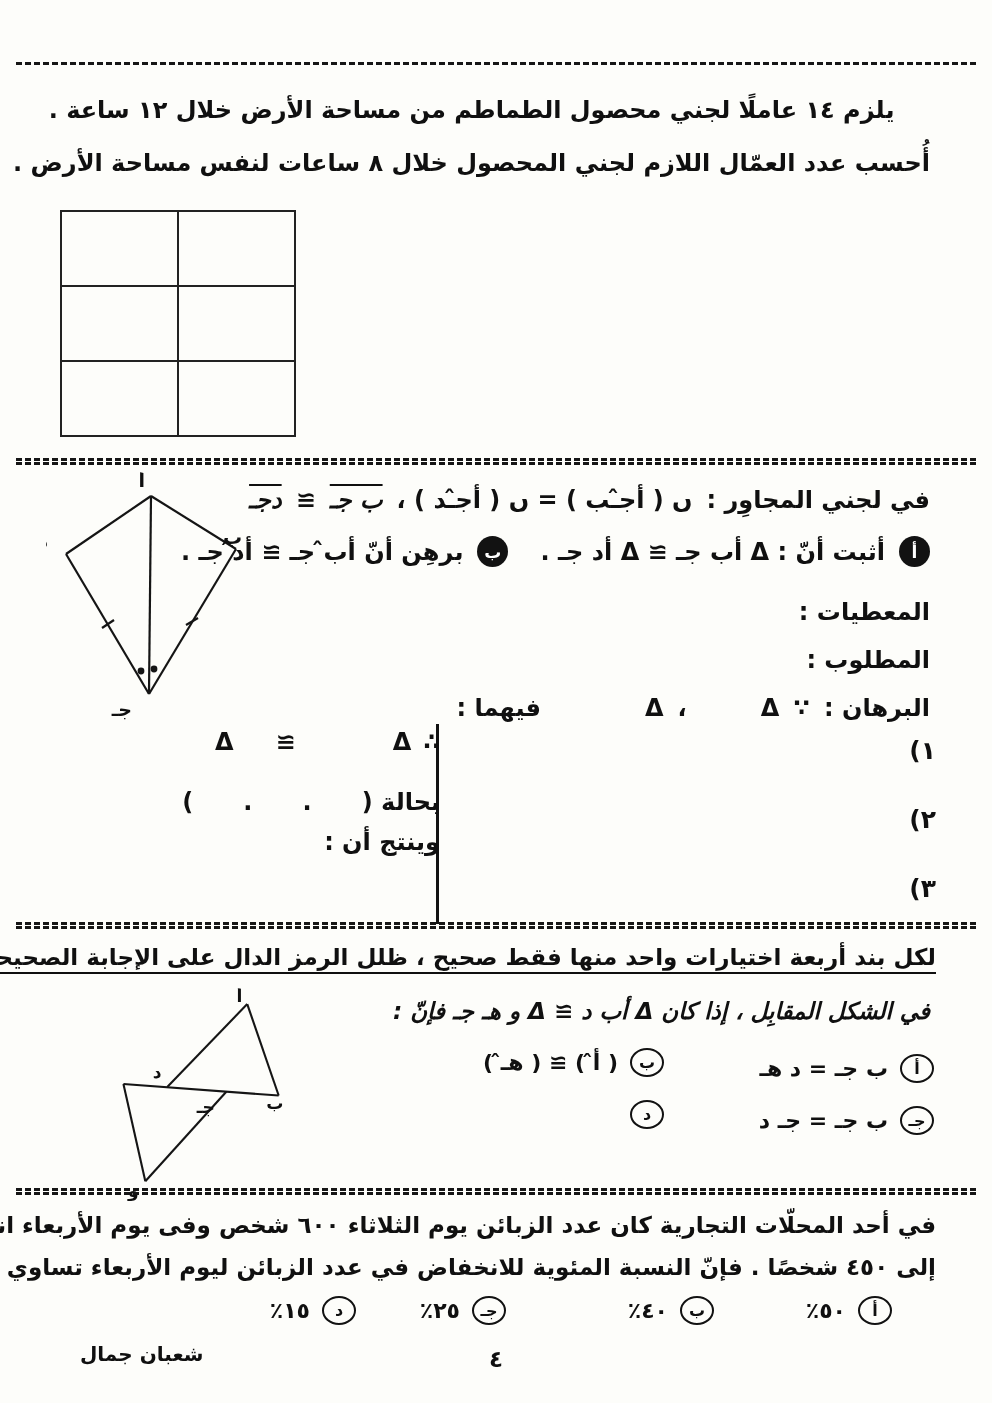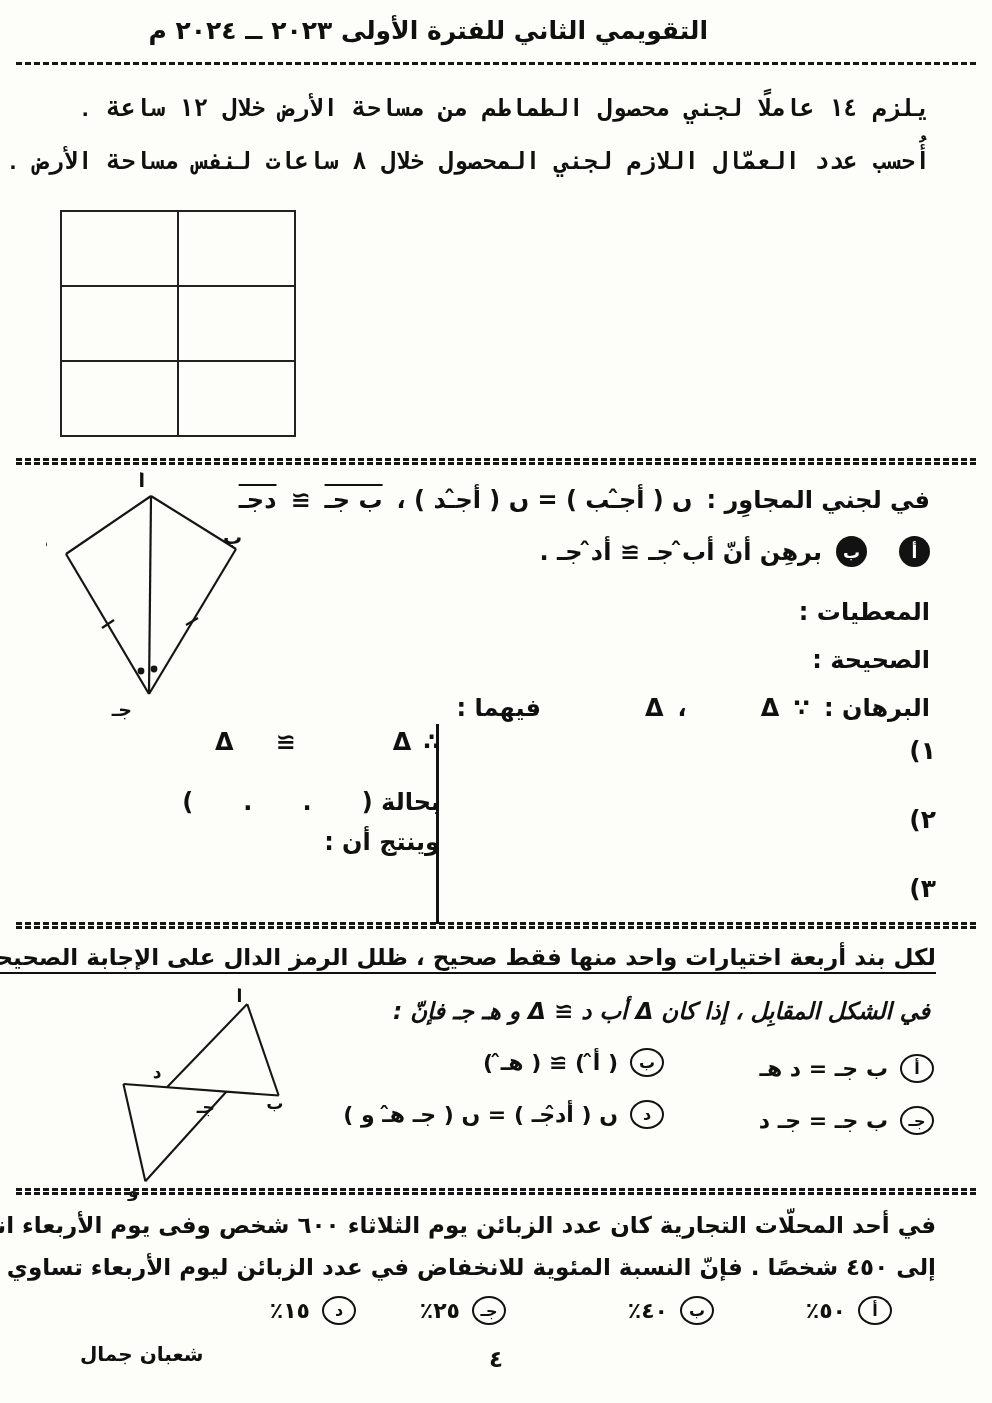--- a/index.html
+++ b/index.html
@@ -6,26 +6,26 @@
   body{margin:0;background:#9a9a9a;}
   .page{
     position:relative;width:992px;height:1403px;margin:0 auto;
     background:#fdfdfa;color:#101010;direction:rtl;overflow:hidden;
     font-family:"DejaVu Sans",sans-serif;font-weight:bold;
   }
   .hdr-title{position:absolute;top:16px;right:284px;font-size:25px;white-space:nowrap;}
   .hdr-grade{position:absolute;top:16px;left:36px;font-size:25px;white-space:nowrap;}
   .sep{position:absolute;left:16px;right:16px;height:0;border-top:3.5px dashed #161616;}
   .sep.double{height:7px;border-bottom:3.5px dashed #161616;}
-  .q1{position:absolute;top:84px;right:62px;font-size:24px;line-height:2.2;text-align:right;font-family:Liberation Mono, monospace;}
+  .q1{position:absolute;top:84px;right:62px;font-size:24px;line-height:2.2;text-align:center;}
   .ans-table{position:absolute;top:210px;left:60px;border-collapse:collapse;}
   .ans-table td{width:117px;height:75px;border:2px solid #222;background:#fdfdfa;}
   .fig{position:absolute;}
   .line{position:absolute;right:62px;display:flex;align-items:center;gap:14px;font-size:24px;white-space:nowrap;}
-  .ovl{text-decoration:overline;text-decoration-thickness:2px;}
+  .ovl{text-decoration:overline;text-decoration-thickness:2px;font-style:italic;}
   .badge-filled{display:inline-flex;align-items:center;justify-content:center;width:31px;height:31px;border-radius:50%;background:#121212;color:#fff;font-size:17px;flex:none;}
   .badge-outline{display:inline-flex;align-items:center;justify-content:center;min-width:34px;height:29px;padding:0 3px;border-radius:50%;border:2px solid #121212;font-size:16px;flex:none;}
   .proof-divider{position:absolute;left:436px;top:724px;height:200px;width:0;border-left:3px solid #121212;}
   .proof-steps{position:absolute;right:56px;top:736px;font-size:25px;text-align:right;width:48px;}
   .proof-steps>div{margin-bottom:40px;}
   .conclusion{position:absolute;left:138px;top:728px;width:302px;font-size:24px;text-align:right;}
   .conc-row{display:flex;align-items:center;gap:12px;}
   .case{margin-top:32px;white-space:pre;}
   .result{margin-top:12px;}
   .instruction{position:absolute;top:944px;right:56px;font-size:23px;white-space:nowrap;
@@ -34,21 +34,20 @@
   .q4{position:absolute;right:56px;font-size:23px;text-align:right;white-space:nowrap;}
   .footer-page{position:absolute;top:1346px;left:0;right:0;text-align:center;font-size:23px;}
   .footer-author{position:absolute;top:1342px;left:80px;font-size:20px;}
   svg text{font-family:"DejaVu Sans",sans-serif;font-weight:bold;}
 </style>
 </head>
 <body>
 
 <div class="page">
 
-  <div class="hdr-title">التقويمي الثاني للفترة الأولى  ٢٠٢٣ ــ ٢٠٢٤ م</div>
   <div class="sep" style="top:62px;"></div>
 
   <div class="q1">
     <div>يلزم ١٤ عاملًا لجني محصول الطماطم من مساحة الأرض خلال ١٢ ساعة .</div>
     <div>أُحسب عدد العمّال اللازم لجني المحصول خلال ٨ ساعات لنفس مساحة الأرض .</div>
   </div>
 
   <table class="ans-table">
     <tbody>
       <tr>
@@ -91,29 +90,30 @@
   <div class="line" style="top:486px;">
     <span>في لجني المجاوِر :</span>
     <span>ں ( أج̂ـب ) = ں ( أج̂ـد ) ،</span>
     <span class="ovl">ب جـ</span>
     <span>≅</span>
     <span class="ovl">دجـ</span>
   </div>
 
   <div class="line" style="top:536px;">
     <span class="badge-filled">أ</span>
+    <span>أثبت أنّ : Δ أب جـ ≅ Δ أد جـ .</span>
     <span class="badge-filled" style="margin-inline-start:18px;">ب</span>
     <span>برهِن أنّ أب̂ جـ ≅ أد̂ جـ .</span>
   </div>
 
   <div class="line" style="top:598px;">
     <span>المعطيات :</span>
   </div>
   <div class="line" style="top:646px;">
-    <span>الصحيحة :</span>
+    <span>المطلوب :</span>
   </div>
 
   <div class="line" style="top:694px;">
     <span>البرهان :</span>
     <span>∵</span>
     <span>Δ</span>
     <span style="margin-inline-start:60px;">،</span>
     <span>Δ</span>
     <span style="margin-inline-start:90px;">فيهما :</span>
   </div>
@@ -170,21 +170,20 @@
   <div class="opt" style="top:1048px;right:328px;">
     <span class="badge-outline">ب</span>
     <span>( أ̂ ) ≅ ( هـ̂ )</span>
   </div>
   <div class="opt" style="top:1106px;right:58px;">
     <span class="badge-outline">جـ</span>
     <span>ب جـ = جـ د</span>
   </div>
   <div class="opt" style="top:1100px;right:328px;">
     <span class="badge-outline">د</span>
-    <span>ں ( أد̂جـ ) = ں ( جـ ه̂ـ و )</span>
   </div>
 
   <div class="sep double" style="top:1188px;"></div>
 
   <div class="q4" style="top:1212px;">في أحد المحلّات التجارية كان عدد الزبائن يوم الثلاثاء ٦٠٠ شخص وفى يوم الأربعاء انخفض العدد</div>
   <div class="q4" style="top:1254px;">إلى ٤٥٠ شخصًا .  فإنّ النسبة المئوية للانخفاض في عدد الزبائن ليوم الأربعاء تساوي :</div>
 
   <div class="opt" style="top:1296px;right:100px;">
     <span class="badge-outline">أ</span>
     <span>٥٠٪</span>

